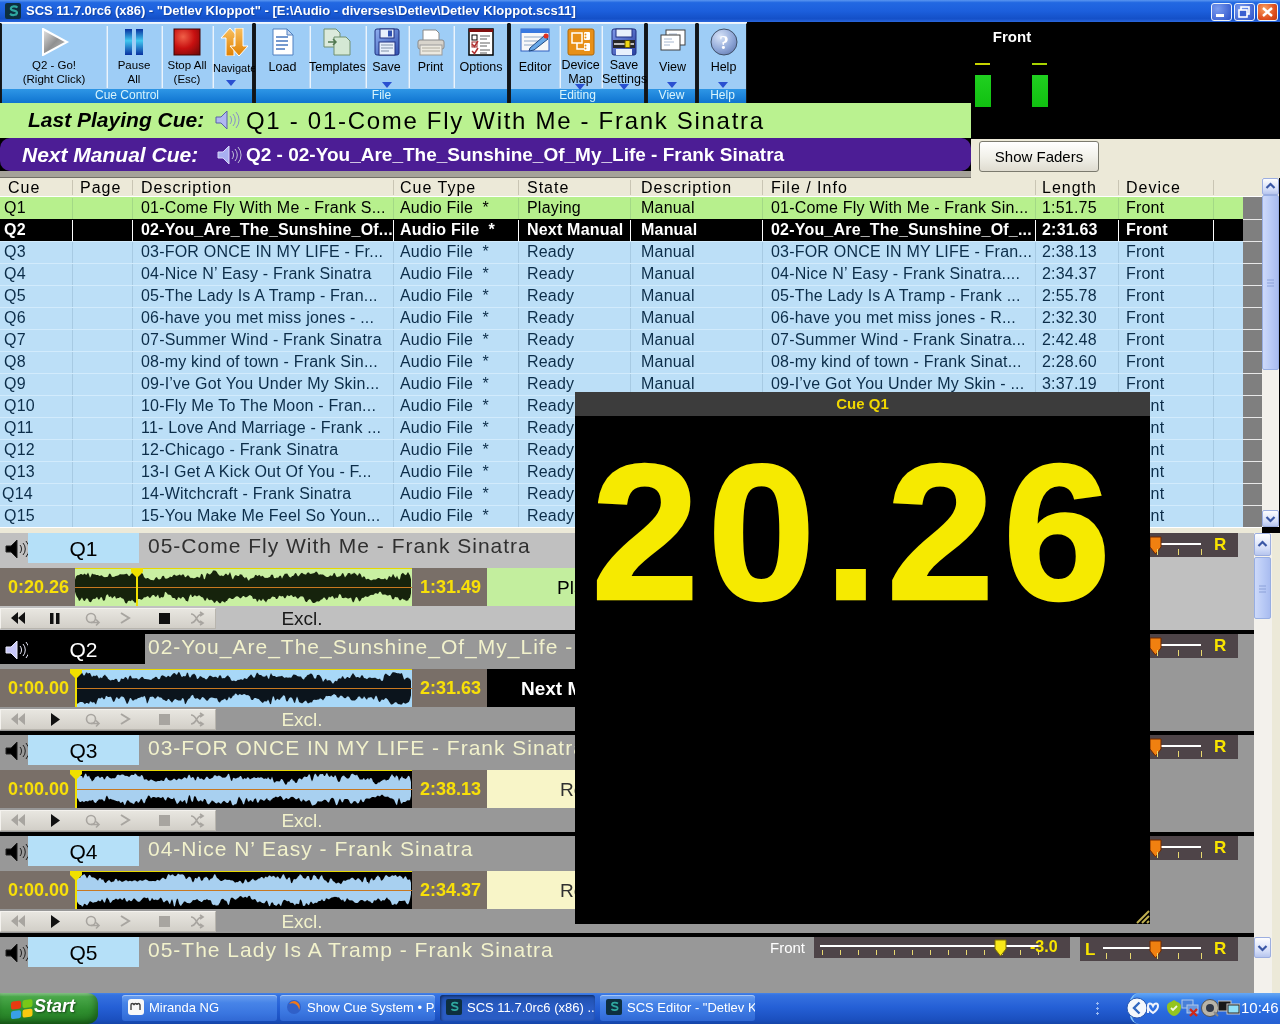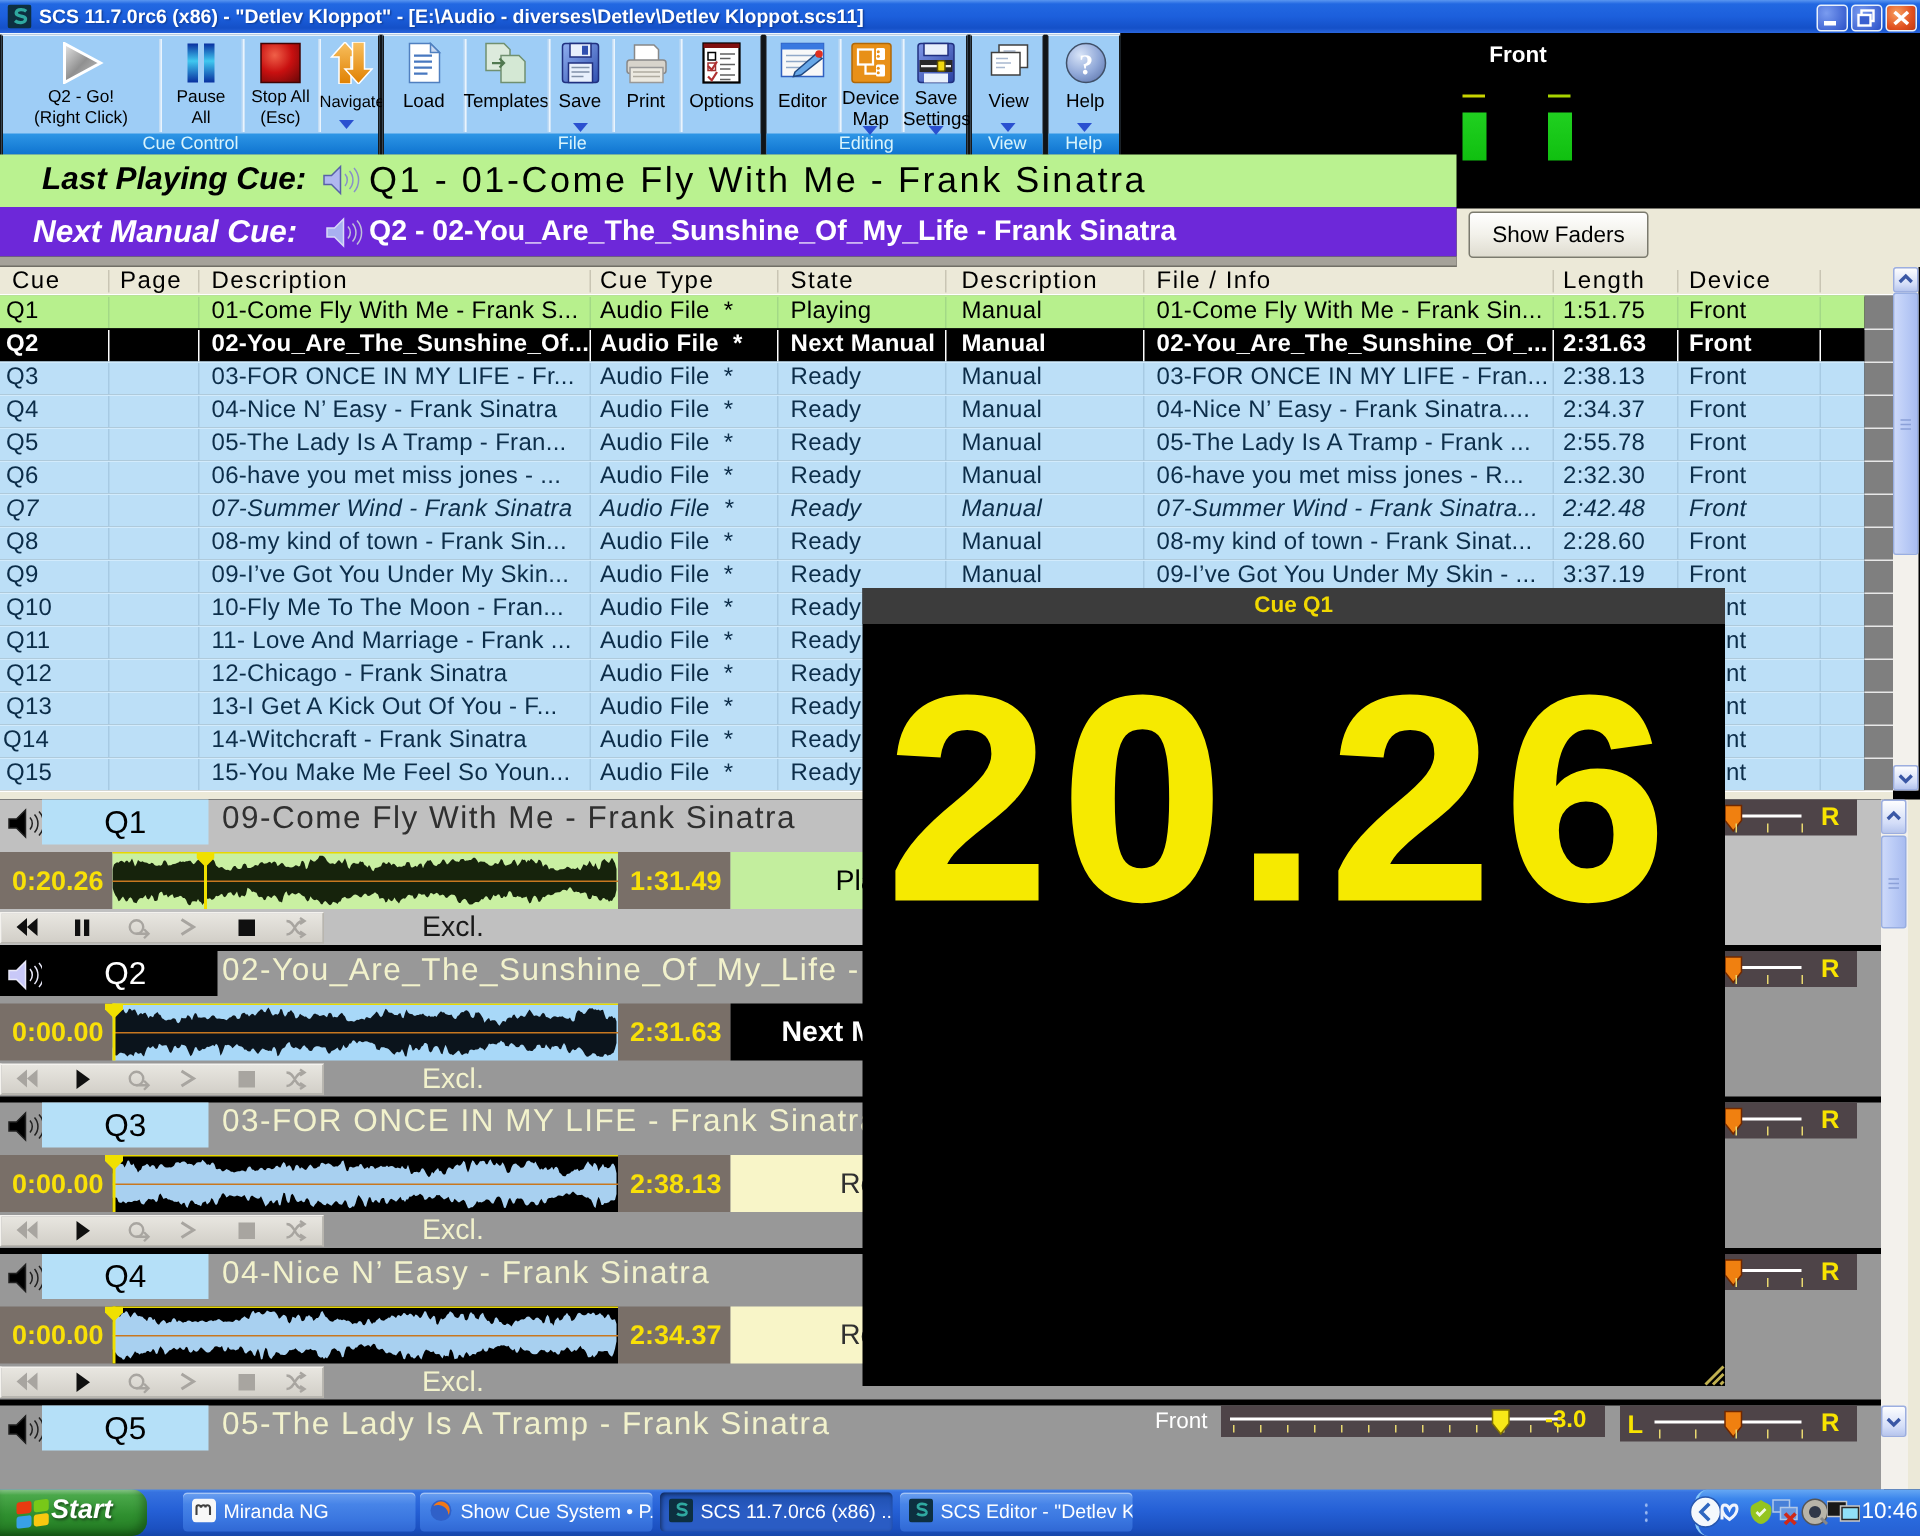--- a/index.html
+++ b/index.html
@@ -14,21 +14,21 @@
 .ic{position:absolute;left:50%;transform:translateX(-50%);top:4px;}
 .lb{position:absolute;left:0;top:33px;width:100%;text-align:center;font-size:12.5px;color:#000;line-height:14px;white-space:nowrap;}
 .lbb{font-weight:normal;font-size:11.5px;}
 .tsep{position:absolute;top:2px;width:1px;height:62px;background:#c2dcf4;border-right:1px solid #eaf4fd;}
 .drop{position:absolute;width:0;height:0;border-left:5px solid transparent;border-right:5px solid transparent;border-top:6px solid #2a50d0;}
 #vuarea{left:747px;top:22px;width:533px;height:85px;background:#000;}
 #master{left:971px;top:107px;width:309px;height:32px;background:#bf3d04;}
 #showfaders{left:971px;top:139px;width:309px;height:39px;background:#ece9d8;}
 #sfbtn{left:8px;top:2px;width:120px;height:31px;background:linear-gradient(180deg,#ffffff,#f2f1ea 50%,#dfdcd0);border:1px solid #7b7a6e;border-radius:3px;box-sizing:border-box;color:#000;font-size:15px;text-align:center;line-height:29px;}
 #lastbar{left:0;top:103px;width:971px;height:35px;background:#baf290;color:#000;}
-#nextbar{left:0;top:138px;width:971px;height:33px;background:#6d28d9;color:#fff;}
+#nextbar{left:0;top:138px;width:971px;height:33px;background:#4c1d95;color:#fff;border-radius:10px;}
 .cuelabel{position:absolute;top:5px;font-style:italic;font-weight:bold;font-size:21px;}
 .cuetext{position:absolute;top:4px;font-size:24px;letter-spacing:1.7px;white-space:nowrap;}
 #graystrip{left:0;top:171px;width:971px;height:7px;background:#a5a299;border-bottom:1px solid #716f66;box-sizing:border-box;}
 #thead{left:0;top:178px;width:1262px;height:19px;background:#ece9d8;border-bottom:1px solid #fff;box-sizing:border-box;}
 .th{position:absolute;top:1px;font-size:16px;letter-spacing:1.0px;color:#000;white-space:nowrap;}
 .thsep{position:absolute;top:2px;width:1px;height:15px;background:#c9c5b4;}
 #rows{left:0;top:197px;width:1243px;height:330px;}
 .row{position:absolute;left:0;width:1243px;height:22px;background:#bcdff7;border-top:1px solid #d2ebfc;box-sizing:border-box;font-size:16px;letter-spacing:0.2px;color:#0c2d49;white-space:nowrap;}
 .row div{position:absolute;top:1px;}
 #graycol{left:1243px;top:197px;width:19px;height:330px;background:#7f7f7f;}
@@ -436,21 +436,21 @@
 <div style="left:72px;top:0;width:1px;height:21px;background:rgba(30,60,90,0.13)"></div>
 <div style="left:132px;top:0;width:1px;height:21px;background:rgba(30,60,90,0.13)"></div>
 <div style="left:393px;top:0;width:1px;height:21px;background:rgba(30,60,90,0.13)"></div>
 <div style="left:518px;top:0;width:1px;height:21px;background:rgba(30,60,90,0.13)"></div>
 <div style="left:630px;top:0;width:1px;height:21px;background:rgba(30,60,90,0.13)"></div>
 <div style="left:762px;top:0;width:1px;height:21px;background:rgba(30,60,90,0.13)"></div>
 <div style="left:1035px;top:0;width:1px;height:21px;background:rgba(30,60,90,0.13)"></div>
 <div style="left:1118px;top:0;width:1px;height:21px;background:rgba(30,60,90,0.13)"></div>
 <div style="left:1213px;top:0;width:1px;height:21px;background:rgba(30,60,90,0.13)"></div>
 </div>
-<div class="row" style="top:132px;font-style:italic;">
+<div class="row" style="top:132px;">
 <div style="left:4px">Q7</div>
 <div style="left:141px">07-Summer Wind - Frank Sinatra</div>
 <div style="left:400px">Audio File&nbsp;&nbsp;*</div>
 <div style="left:527px">Ready</div>
 <div style="left:641px">Manual</div>
 <div style="left:771px">07-Summer Wind - Frank Sinatra...</div>
 <div style="left:1042px">2:42.48</div>
 <div style="left:1126px">Front</div>
 <div style="left:72px;top:0;width:1px;height:21px;background:rgba(30,60,90,0.13)"></div>
 <div style="left:132px;top:0;width:1px;height:21px;background:rgba(30,60,90,0.13)"></div>
@@ -644,21 +644,21 @@
           <path d="M3.5 6 L7.5 10 L11.5 6" stroke="#3a57a5" stroke-width="2.2" fill="none"></path>
         </svg></div>
 </div>
 <div class="abs" id="panels">
 <div class="panel" style="top:0px;height:97px;background:#c0c0c0">
 <svg class="spk" width="26" height="22">
           <path d="M2 8 h5 l6 -6 v18 l-6 -6 H2 z" fill="#000" stroke="#202020"></path>
           <path d="M16 7 a6 6 0 0 1 0 8 M19 5 a9 9 0 0 1 0 12 M22 3 a12 12 0 0 1 0 16" stroke="#202020" fill="none"></path>
         </svg>
 <div class="pq">Q1</div>
-<div class="ptitle" style="color:#303030">09-Come Fly With Me - Frank Sinatra</div>
+<div class="ptitle" style="color:#303030">05-Come Fly With Me - Frank Sinatra</div>
 <div class="panbox" style="left:1080px">
           <div class="abs" style="left:5px;top:3px;color:#f8e400;font-size:17px;font-weight:bold">L</div>
           <div class="abs" style="left:23px;top:10px;width:98px;height:2px;background:#fff"></div>
           <svg class="abs" style="left:69px;top:3px" width="13" height="19">
             <path d="M1 1 h11 v10 l-5.5 7 L1 11 z" fill="#f08010" stroke="#702800"></path>
           </svg>
           <div class="abs" style="left:26px;top:16px;width:1px;height:6px;background:#e8d870"></div>
           <div class="abs" style="left:50px;top:16px;width:1px;height:6px;background:#e8d870"></div>
           <div class="abs" style="left:77px;top:16px;width:1px;height:6px;background:#e8d870"></div>
           <div class="abs" style="left:98px;top:16px;width:1px;height:6px;background:#e8d870"></div>

